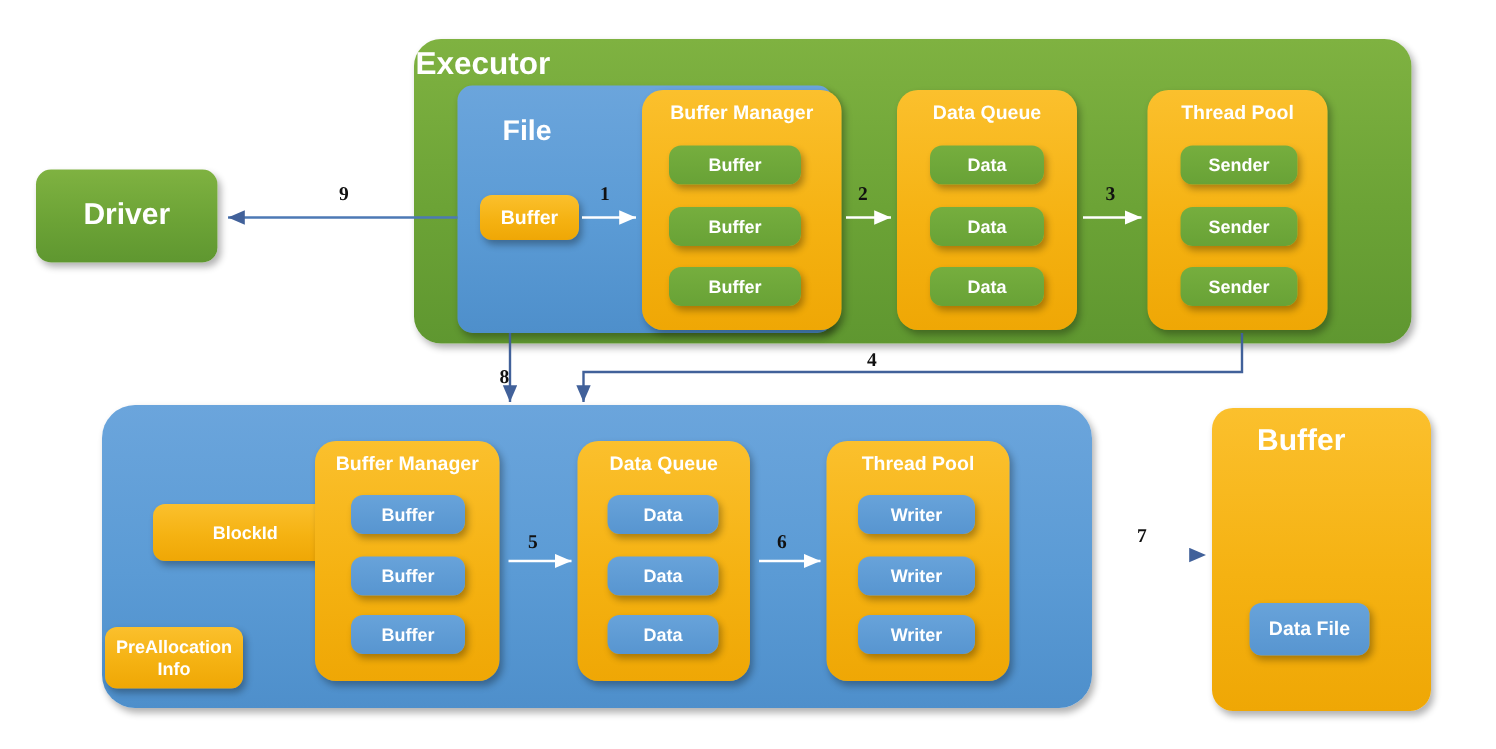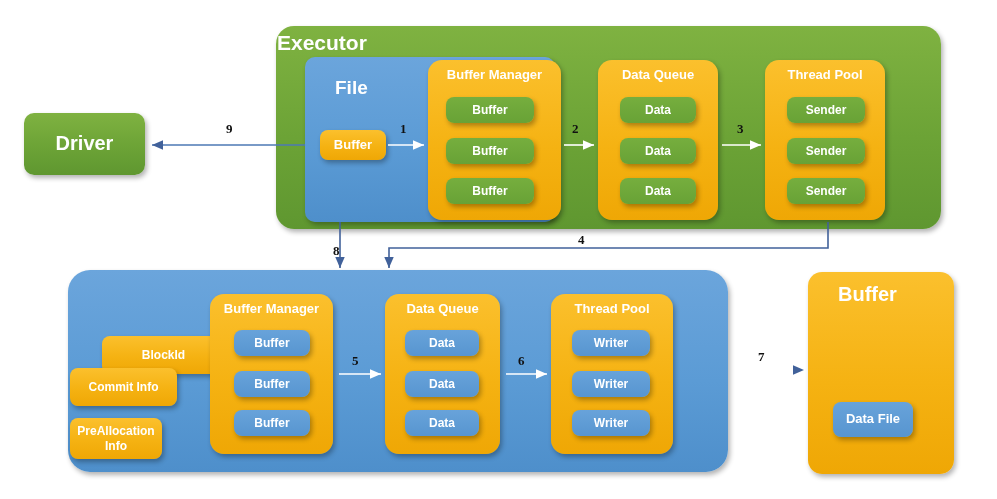--- a/index.html
+++ b/index.html
@@ -156,23 +156,20 @@
     <span>Sender</span>
   </div>
   <div class="box green-flat pill" style="left:787px; top:178px; width:78px; height:26px;">
     <span>Sender</span>
   </div>
 
   <div class="box blue" style="left:68px; top:270px; width:660px; height:202px; border-radius:22px; display:block;"></div>
 
   <div class="box gold pill" style="left:70px; top:336px; width:123px; height:38px;margin-left:32px;">
     <span>BlockId</span>
-  </div>
-  <div class="box gold pill" style="left:70px; top:368px; width:107px; height:38px;">
-    <span>Commit Info</span>
   </div>
   <div class="box gold pill two-line" style="left:70px; top:418px; width:92px; height:41px;">
     <span>PreAllocation Info</span>
   </div>
 
   <div class="box gold lane" style="left:210px; top:294px; width:123px; height:160px; display:block;">
     <div class="lane-label">Buffer Manager</div>
   </div>
   <div class="box blue-flat pill" style="left:234px; top:330px; width:76px; height:26px;">
     <span>Buffer</span>

